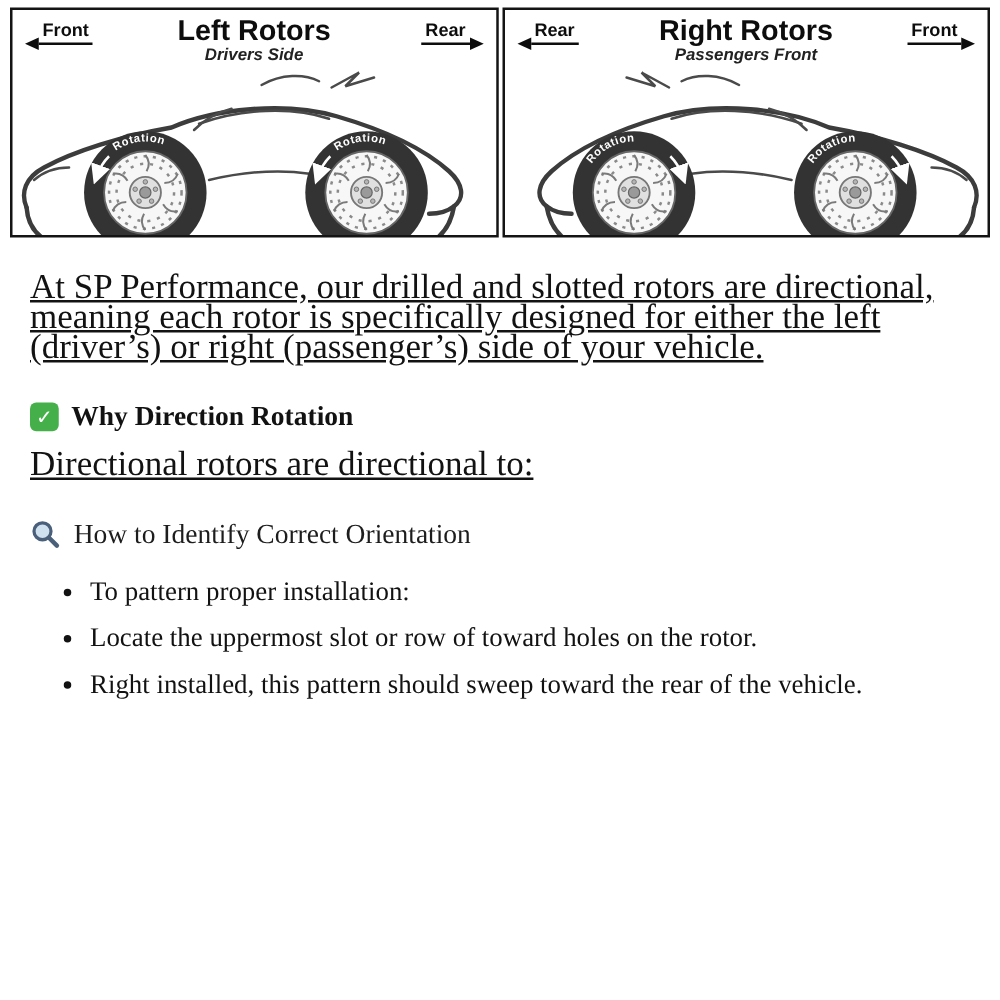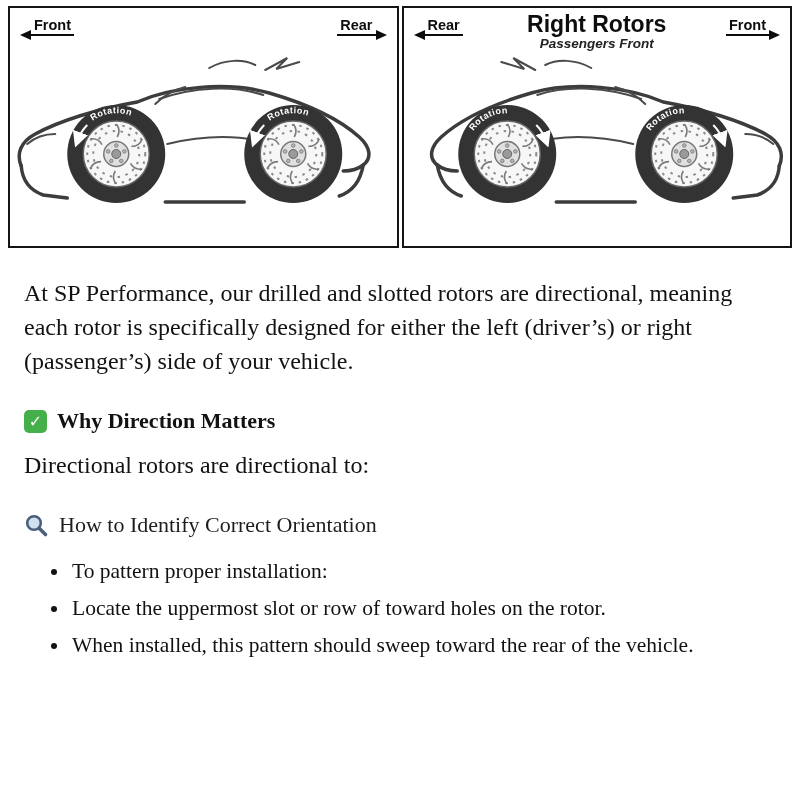--- a/index.html
+++ b/index.html
@@ -14,21 +14,21 @@
   .diagram {
     display:flex;
     gap:3px;
     margin:6px 8px 10px 8px;
   }
   .panel {
     position:relative;
     flex:1 1 0;
     border:2px solid #141414;
     background:#fff;
-    height:242px;
+    height:184px;
     overflow:hidden;
   }
   .panel-head {
     position:relative;
     height:44px;
     font-family:"Liberation Sans", sans-serif;
   }
   .titles {
     position:absolute; left:0; right:0; top:4px;
     display:flex; flex-direction:column; align-items:center;
@@ -54,23 +54,24 @@
   .tri-right { border-left:11px solid #0d0d0d; }
   svg.car { display:block; width:100%; height:158px; }
   .body-line { fill:none; stroke:#3c3c3c; stroke-width:3.5; stroke-linecap:round; }
   .accent    { fill:none; stroke:#4a4a4a; stroke-width:2;   stroke-linecap:round; }
   .rot-text  { font-family:"Liberation Sans", sans-serif; font-size:9px; font-weight:bold; fill:#ffffff; letter-spacing:0.5px; }
   .rot-stub  { fill:none; stroke:#ffffff; stroke-width:2; }
 
   
   .article { padding:4px 24px 20px 24px; }
   .article p {
-    font-size:24px;
-    line-height:34px;
+    font-size:28px;
+    line-height:24px;
     margin:14px 0 0 0;
+    text-decoration:underline;
   }
   h2.sec-head {
     display:flex; align-items:center; gap:10px;
     font-size:22px; margin:30px 0 0 0;
     font-weight:bold;
   }
   h2.sec-head.regular { font-weight:400; color:#1d1d1d; font-size:22px; }
   .check-icon {
     display:inline-flex; align-items:center; justify-content:center;
     width:23px; height:23px;
@@ -129,20 +130,24 @@
 <div class="page">
 
   <div class="diagram">
 
     <section class="panel">
       <header class="panel-head">
         <span class="dir dir-l">
           <i class="tri tri-left"></i>
           <span class="lbl">Front</span>
         </span>
+        <span class="titles">
+          <span class="p-title">Left Rotors</span>
+          <span class="p-sub">Drivers Side</span>
+        </span>
         <span class="dir dir-r">
           <span class="lbl">Rear</span>
           <i class="tri tri-right"></i>
         </span>
       </header>
       <svg class="car" viewBox="0 0 380 158">
 
         <g>
           <path class="body-line" d="M 8,114 C 3,102 7,90 22,82 C 46,69 84,57 124,50 C 158,35 214,29 256,41 C 294,52 326,67 346,85 C 357,95 359,106 350,113 C 345,117 338,119 330,119"></path>
           <path class="body-line" d="M 8,114 C 9,128 16,138 30,143 L 54,146"></path>
@@ -218,34 +223,34 @@
       </svg>
     </section>
   </div>
 
   <main class="article">
 
     <p>At SP Performance, our drilled and slotted rotors are directional, meaning each rotor is specifically designed for either the left (driver’s) or right (passenger’s) side of your vehicle.</p>
 
     <h2 class="sec-head">
       <span class="check-icon">✓</span>
-      <span>Why Direction Matters</span>
+      <span>Why Direction Rotation</span>
     </h2>
 
     <p>Directional rotors are directional to:</p>
 
 
     <h2 class="sec-head regular">
       <svg class="mag-icon" width="25" height="25" viewBox="0 0 25 25">
         <circle cx="10" cy="10" r="6.8" fill="#cfe0ef" stroke="#4a607a" stroke-width="2.6"></circle>
         <line x1="15.4" y1="15.4" x2="21.5" y2="21.5" stroke="#4a607a" stroke-width="3.6" stroke-linecap="round"></line>
       </svg>
       <span>How to Identify Correct Orientation</span>
     </h2>
 
     <ul class="blist">
       <li>To pattern proper installation:</li>
       <li>Locate the uppermost slot or row of toward holes on the rotor.</li>
-      <li>When installed, this pattern should sweep toward the rear of the vehicle.</li>
+      <li>Right installed, this pattern should sweep toward the rear of the vehicle.</li>
     </ul>
 
   </main>
 </div>
 
 </body></html>

